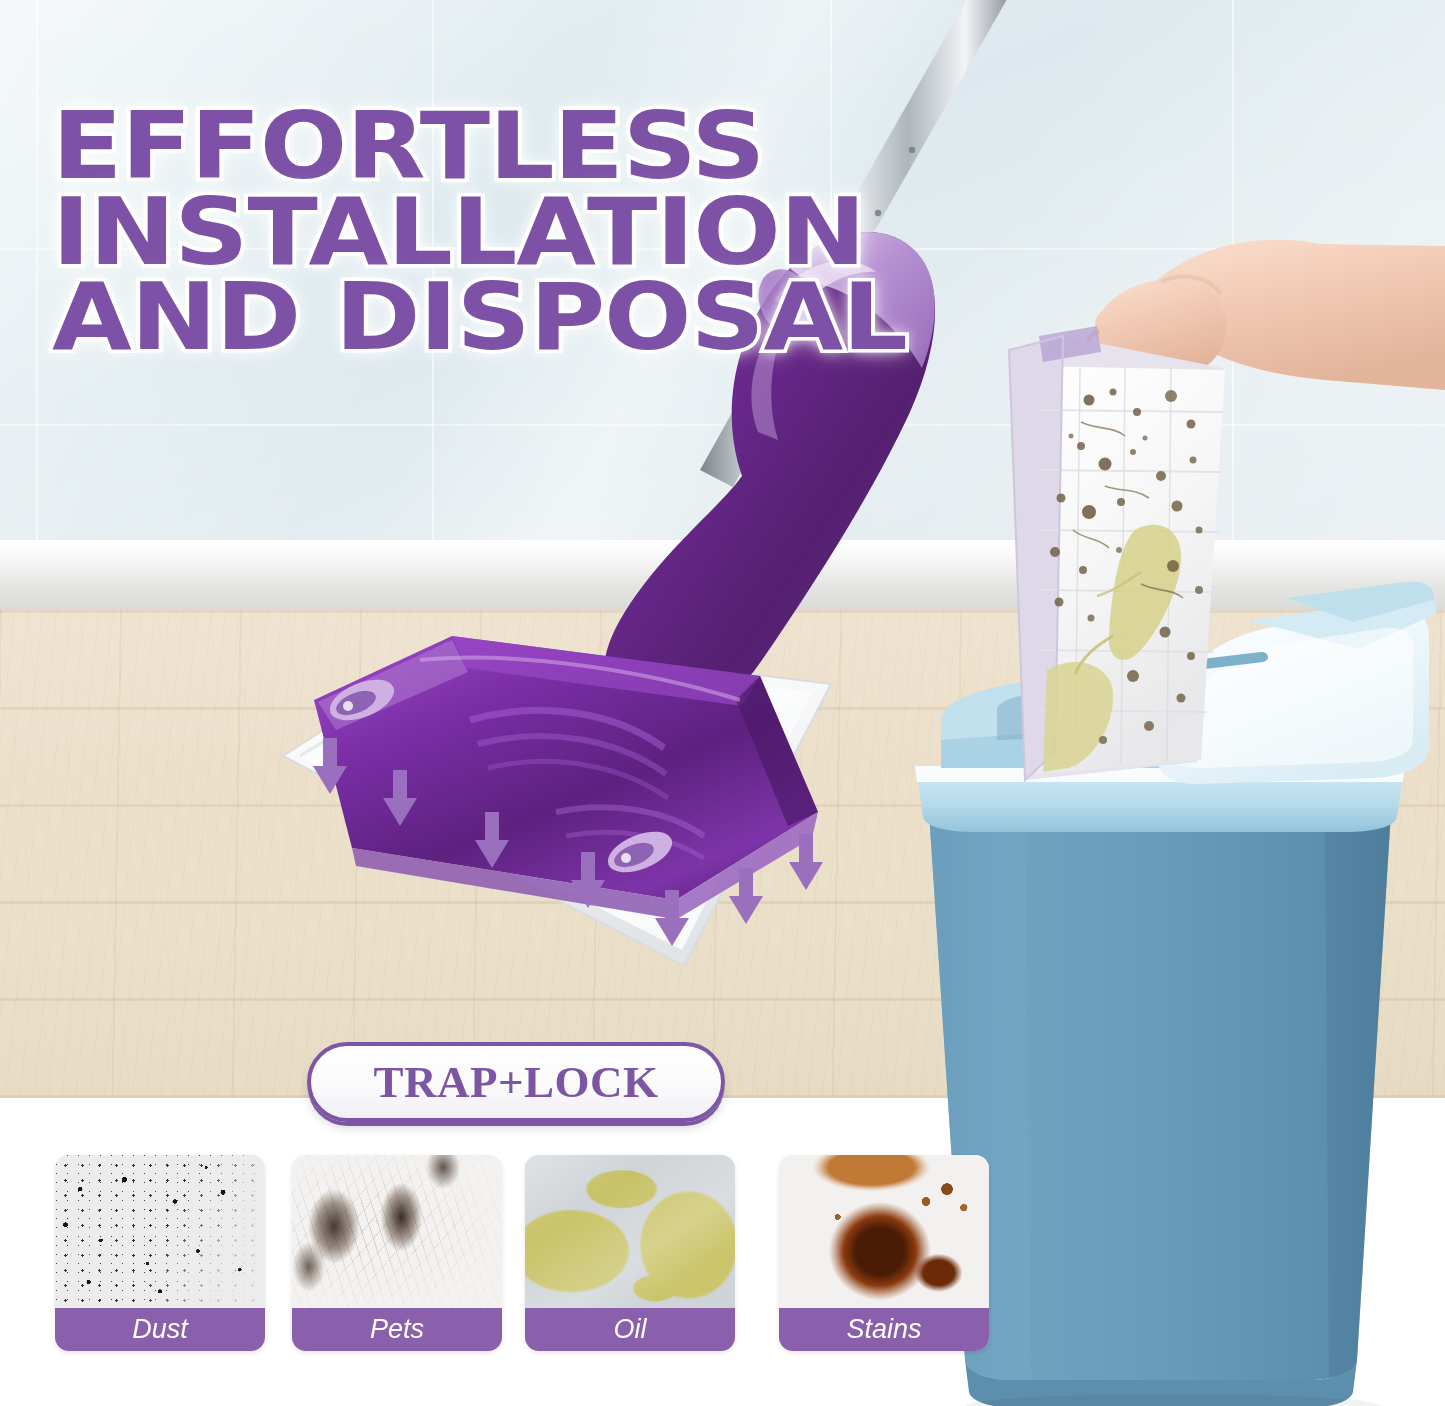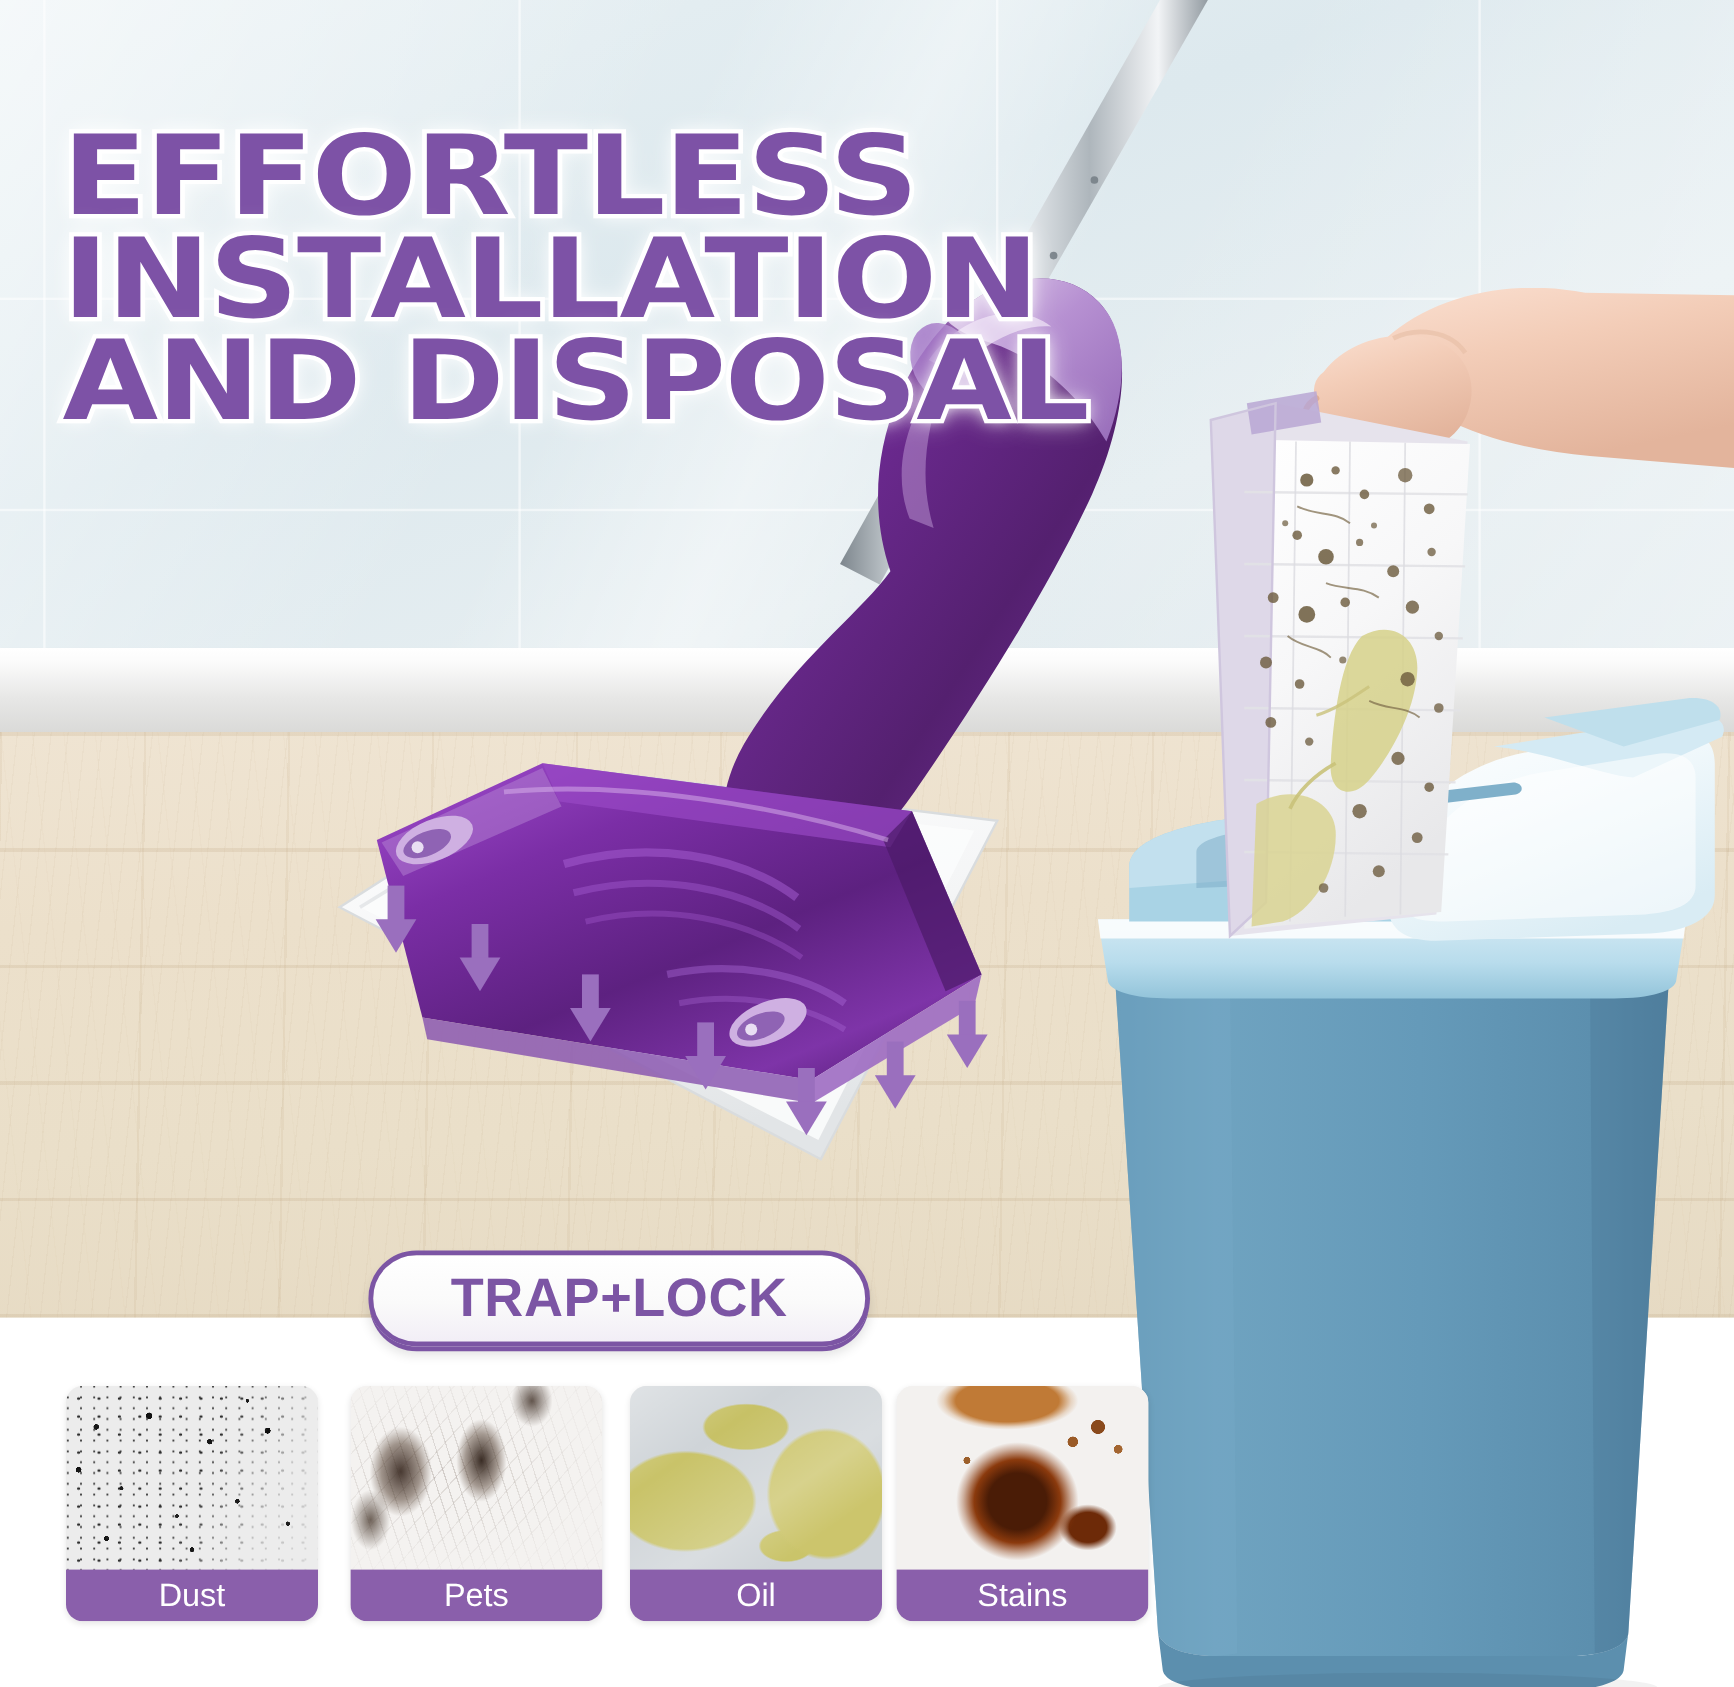--- a/index.html
+++ b/index.html
@@ -78,38 +78,39 @@
     position:absolute;left:307px;top:1042px;
     width:410px;height:72px;
     border:4px solid #7c55a4;
     border-radius:40px;
     background:linear-gradient(180deg,#ffffff 0%,#fafafa 55%,#f2eef6 100%);
     box-shadow:0 5px 0 -1px #7c55a4, 0 7px 10px rgba(0,0,0,.12);
     display:flex;align-items:center;justify-content:center;
   }
   .badge span{
     font-size:45px;font-weight:bold;color:#7c55a4;letter-spacing:.5px;
-    font-family:Liberation Sans, sans-serif;
+    font-family:Liberation Serif, serif;
   }
 
   
   .cards{position:absolute;left:55px;top:1155px;width:905px;height:200px;}
   .card{
     position:absolute;top:0;width:210px;height:196px;
     border-radius:14px;overflow:hidden;
     background:#f2f2f2;
     box-shadow:0 2px 5px rgba(0,0,0,.10);
   }
   .card .art{position:absolute;left:0;top:0;right:0;height:155px;overflow:hidden;}
   .card .label{
     position:absolute;left:0;right:0;bottom:0;height:43px;
     background:#8a5fab;
     display:flex;align-items:center;justify-content:center;
     color:#fff;font-size:27px;
     font-family:"Liberation Sans",sans-serif;
+    font-style:italic;
   }
 
   
   .art-dust{
     position:absolute;inset:0;background:#ececec;
     background-image:
       radial-gradient(circle at 12% 22%, #161616 0 2.2px, transparent 2.4px),
       radial-gradient(circle at 22% 55%, #1d1d1d 0 1.6px, transparent 1.8px),
       radial-gradient(circle at 33% 16%, #111 0 2.6px, transparent 2.8px),
       radial-gradient(circle at 44% 70%, #222 0 1.5px, transparent 1.7px),
@@ -504,21 +505,21 @@
       <div class="label">Pets</div>
     </div>
 
     <div class="card" style="left:470px">
       <div class="art">
           <div class="art-oil"></div>
         </div>
       <div class="label">Oil</div>
     </div>
 
-    <div class="card" style="left:692px">
+    <div class="card" style="left:724px">
       <div class="art">
           <div class="art-stains"></div>
         </div>
       <div class="label">Stains</div>
     </div>
 
   </div>
 
 </div>
 

